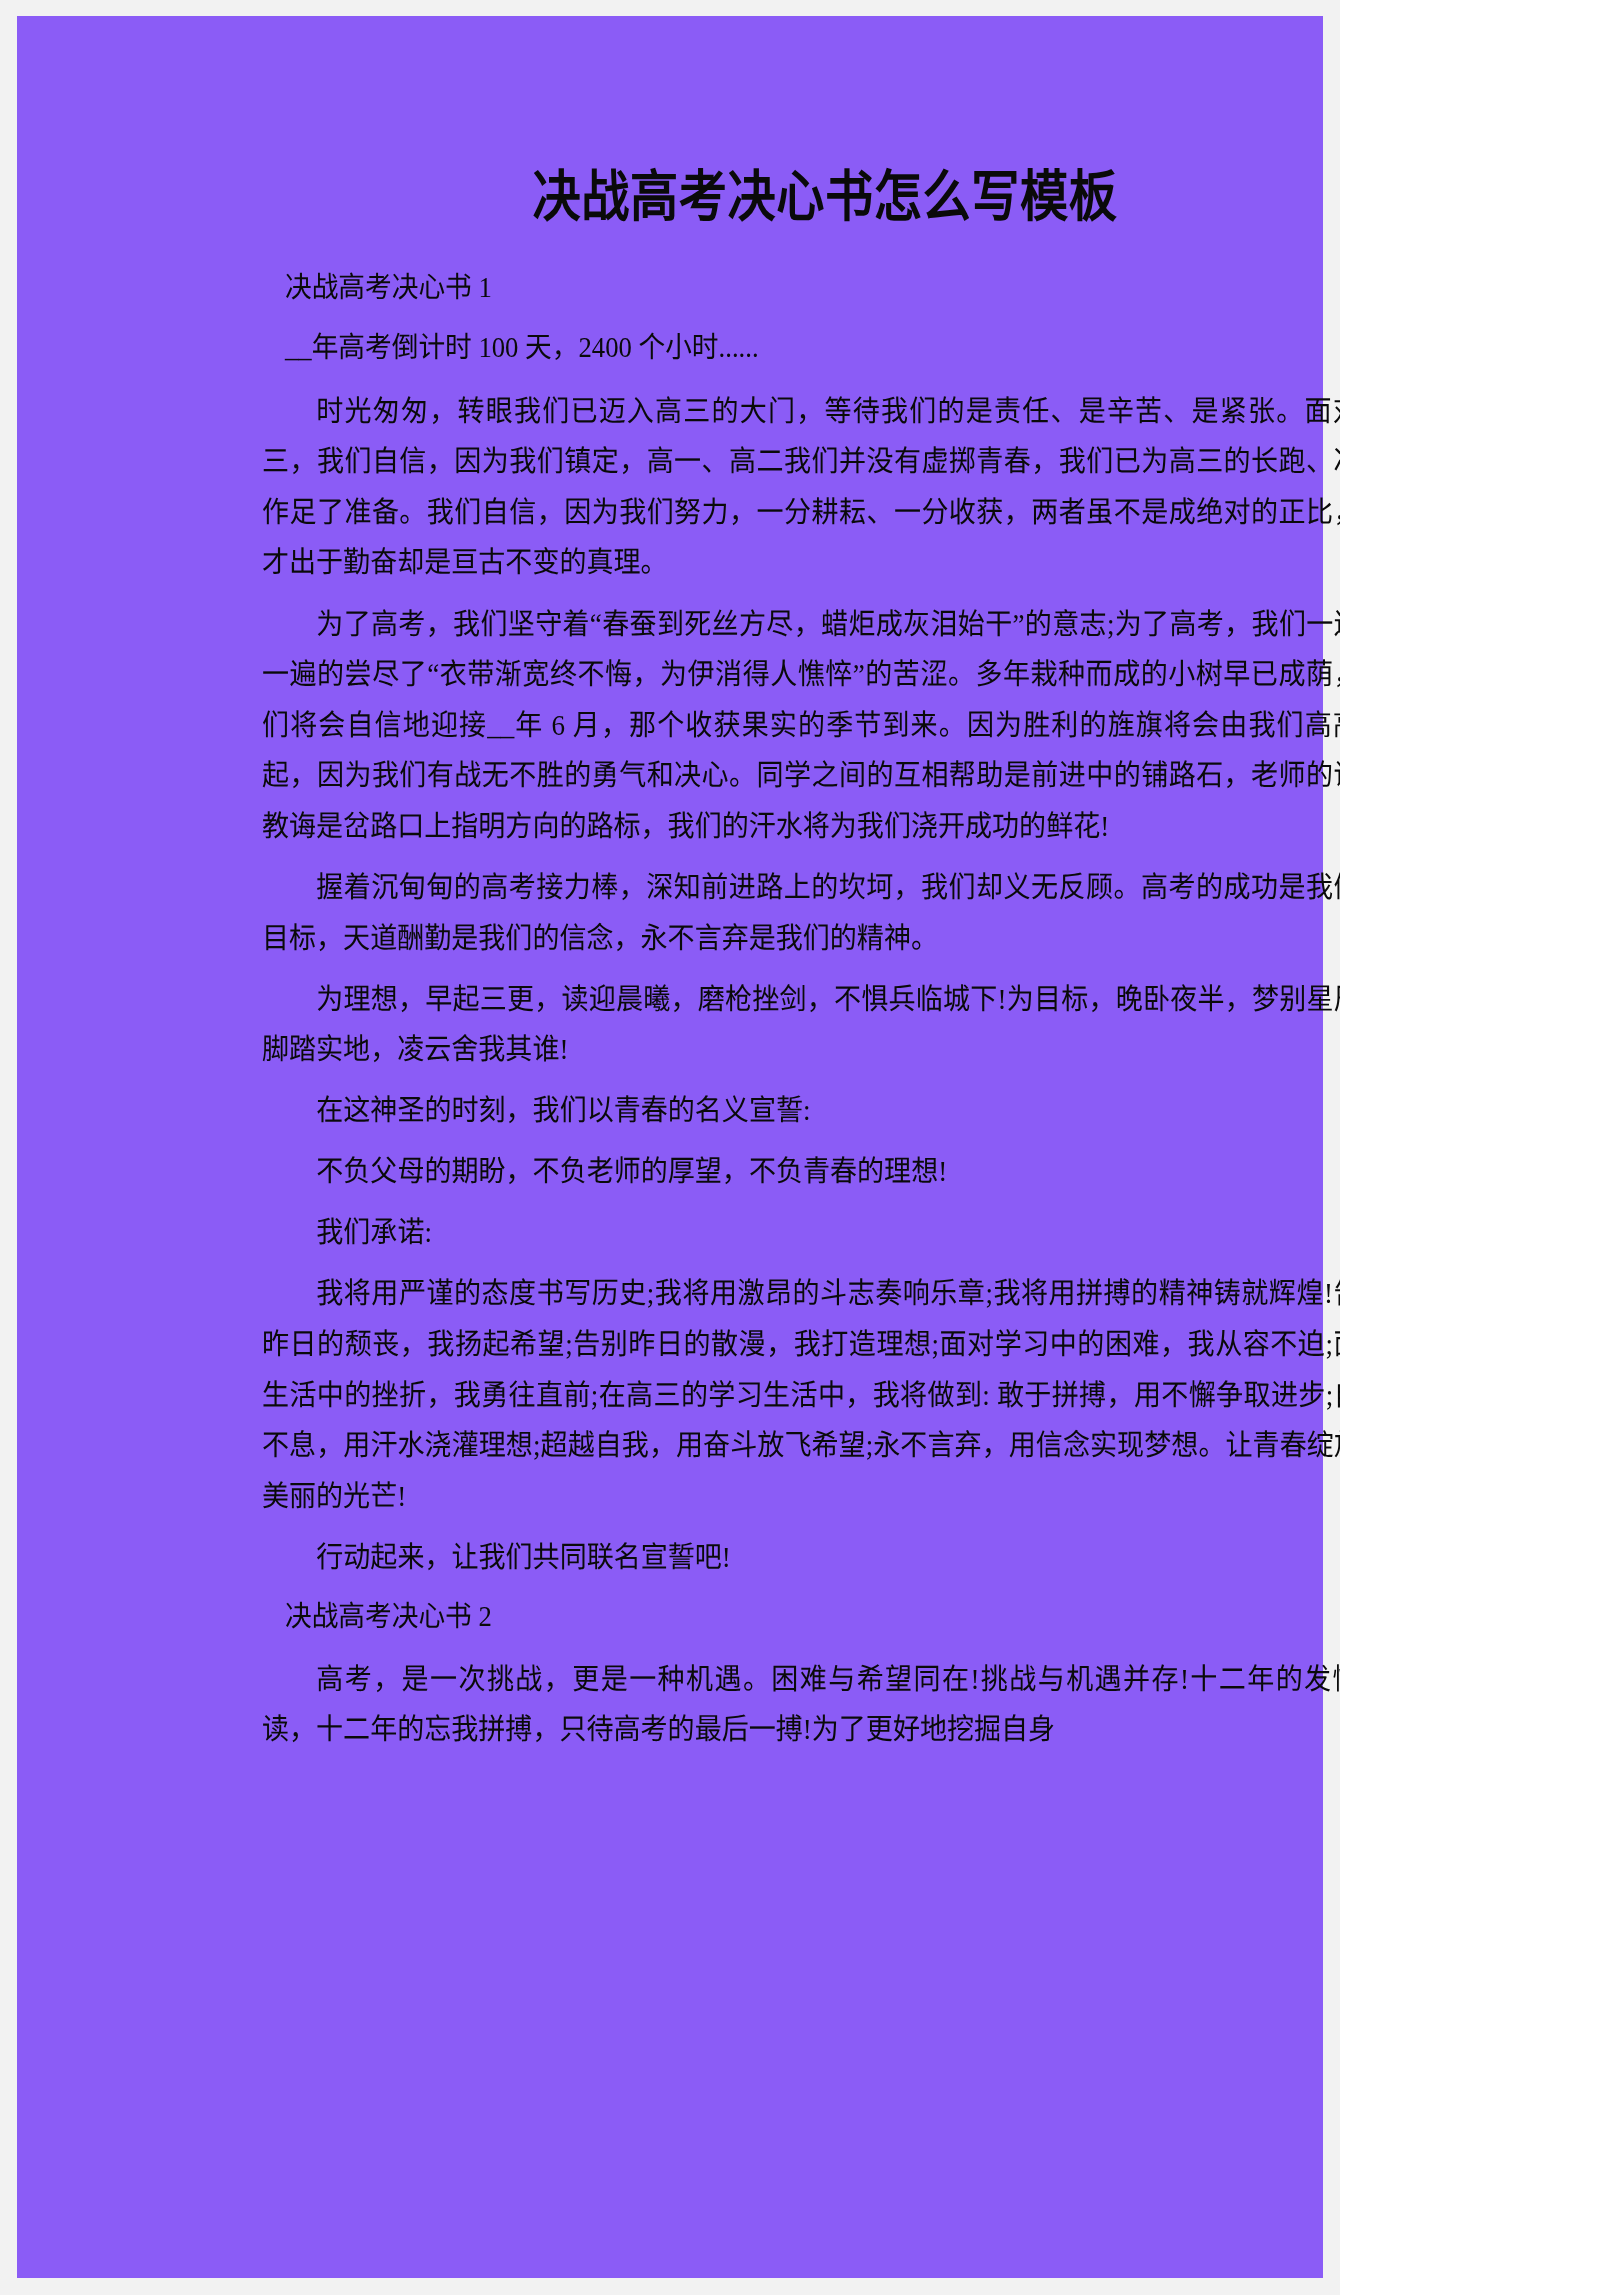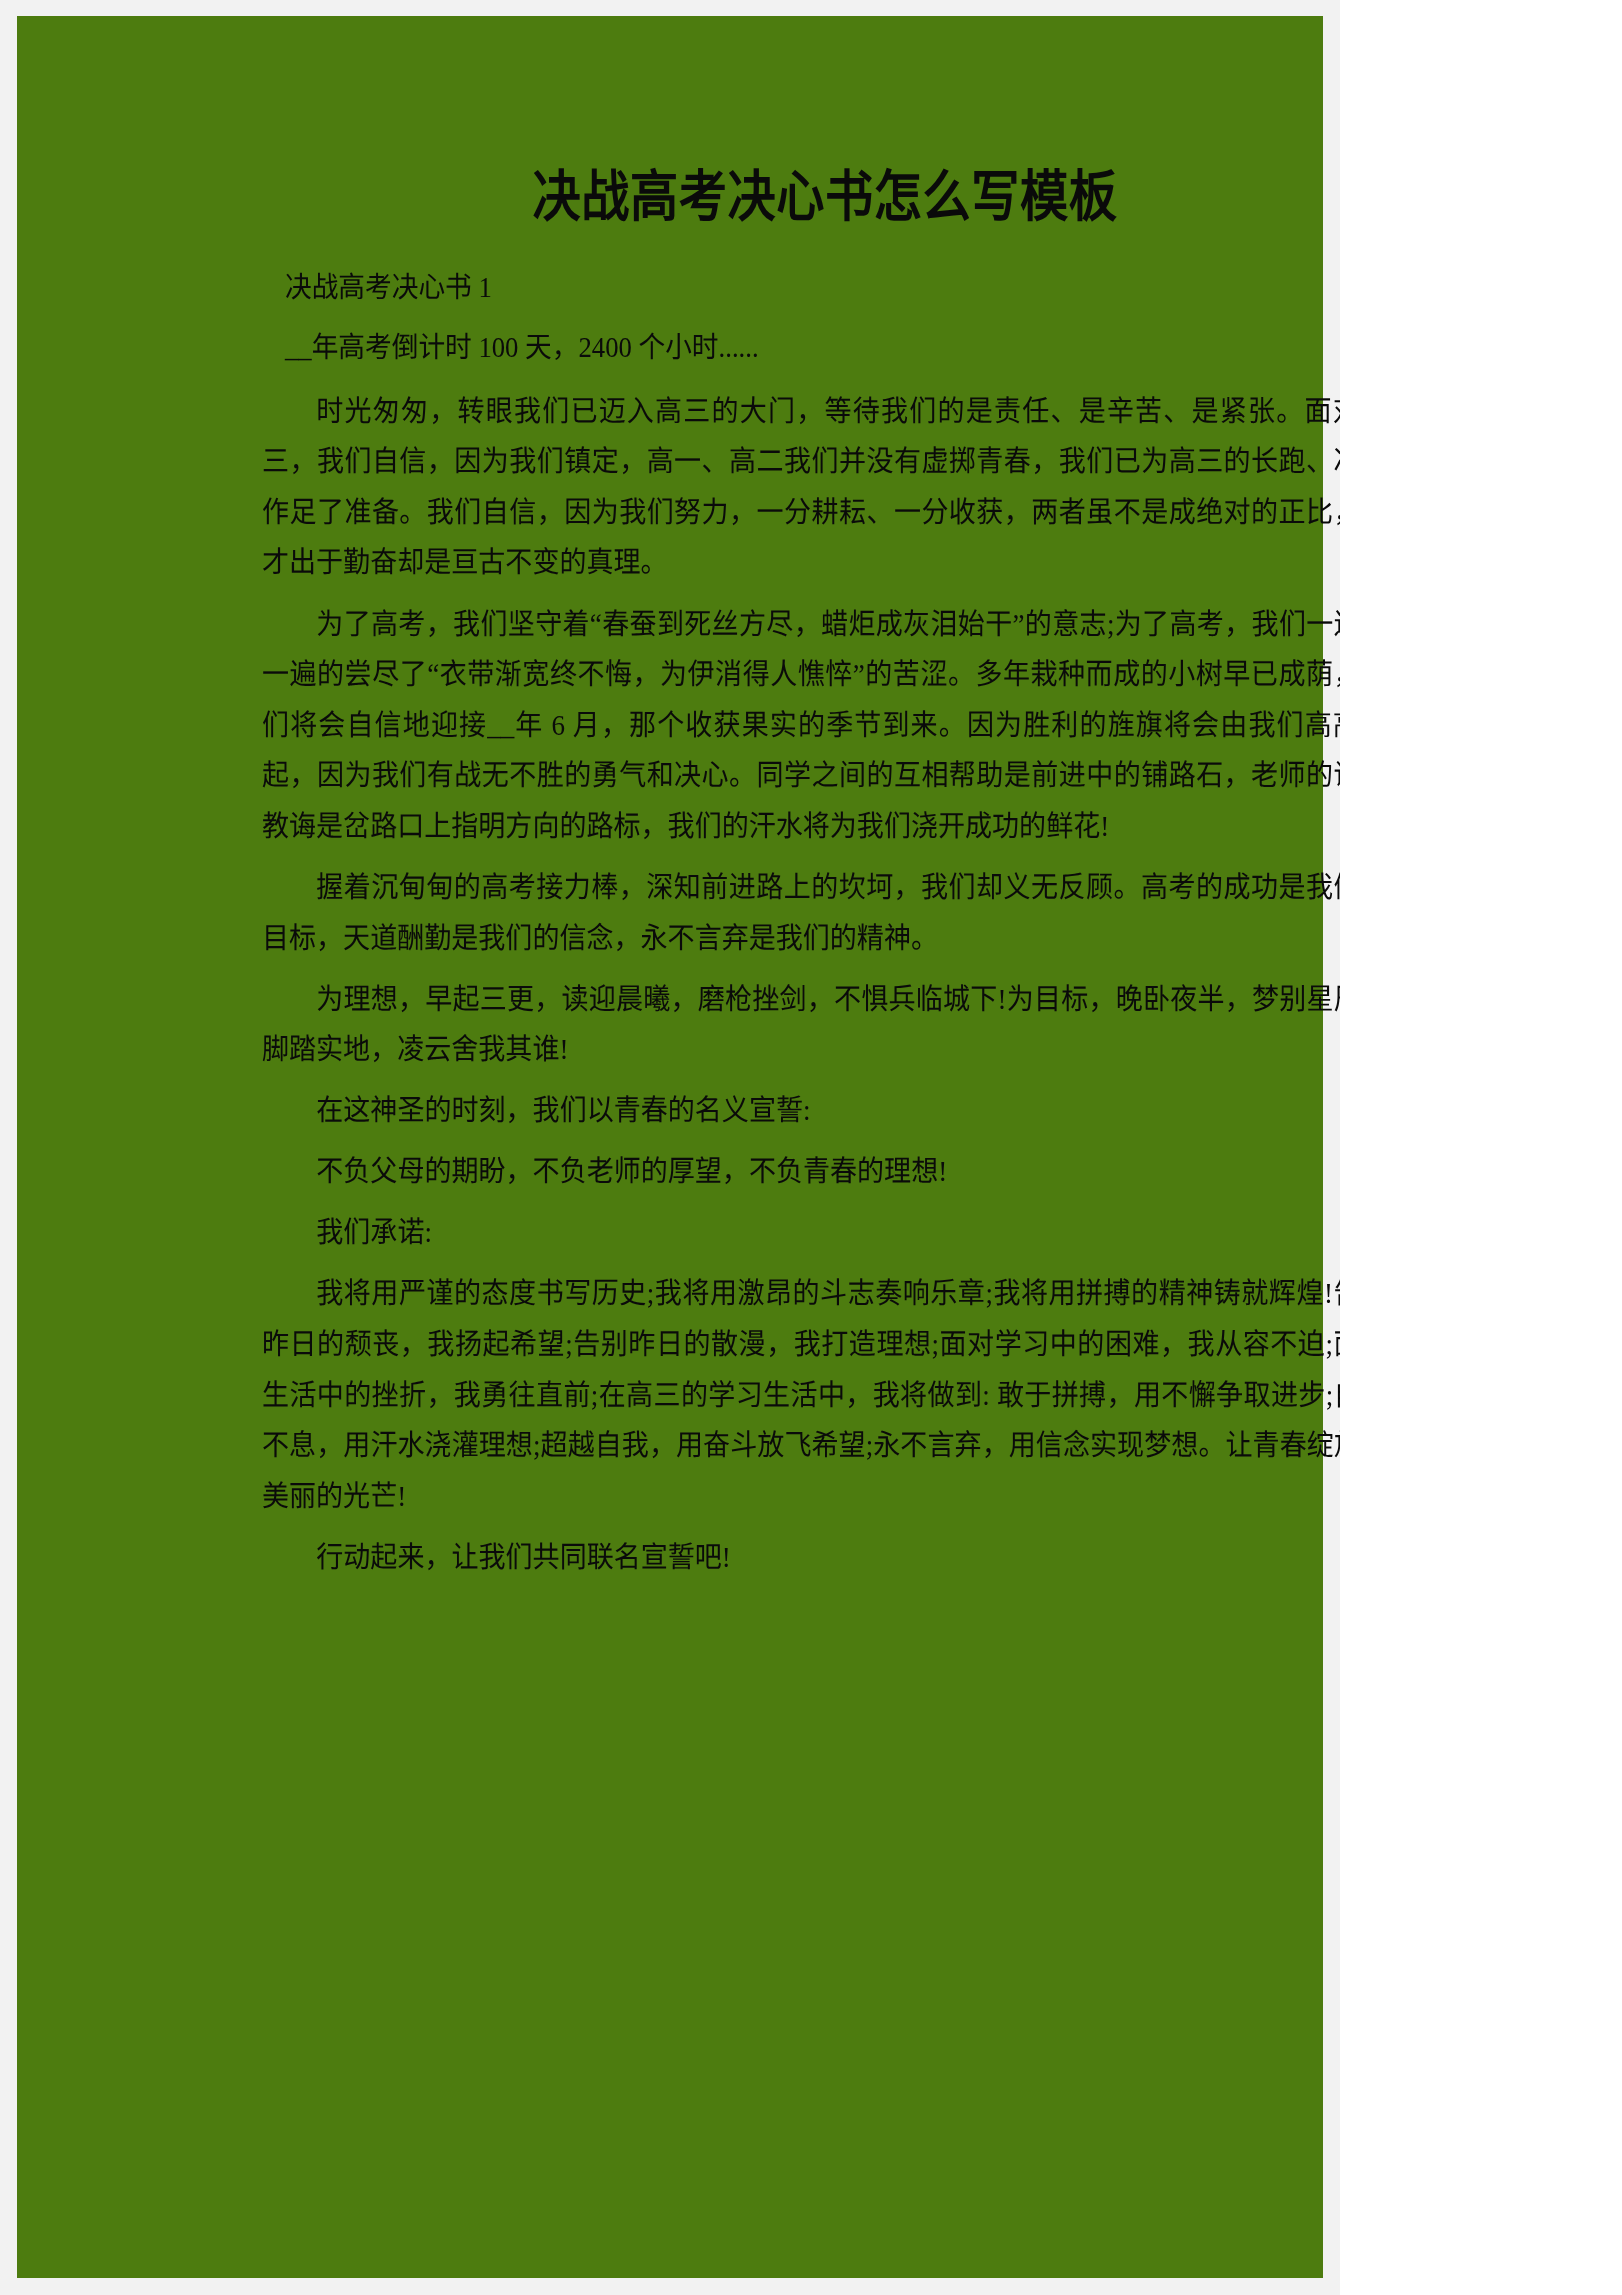--- a/index.html
+++ b/index.html
@@ -6,21 +6,21 @@
   html, body {
     margin: 0;
     padding: 0;
     background: #ffffff;
   }
 
   .page {
     position: relative;
     width: 1340px;
     height: 2295px;
-    background: #4d7c0f;
+    background: #8b5cf6;
     box-sizing: border-box;
     overflow: hidden;
     font-family: "Liberation Serif", "DejaVu Serif", serif;
     color: #0a0a0a;
     padding-left: 16px;
   }
 
   
   .page-edge-left,
   .page-edge-right,
@@ -114,16 +114,21 @@
       <p class="body-par">为了高考，我们坚守着“春蚕到死丝方尽，蜡炬成灰泪始干”的意志;为了高考，我们一遍又一遍的尝尽了“衣带渐宽终不悔，为伊消得人憔悴”的苦涩。多年栽种而成的小树早已成荫，我们将会自信地迎接__年 6 月，那个收获果实的季节到来。因为胜利的旌旗将会由我们高高举起，因为我们有战无不胜的勇气和决心。同学之间的互相帮助是前进中的铺路石，老师的谆谆教诲是岔路口上指明方向的路标，我们的汗水将为我们浇开成功的鲜花!</p>
       <p class="body-par">握着沉甸甸的高考接力棒，深知前进路上的坎坷，我们却义无反顾。高考的成功是我们的目标，天道酬勤是我们的信念，永不言弃是我们的精神。</p>
       <p class="body-par">为理想，早起三更，读迎晨曦，磨枪挫剑，不惧兵临城下!为目标，晚卧夜半，梦别星辰，脚踏实地，凌云舍我其谁!</p>
       <p class="body-par">在这神圣的时刻，我们以青春的名义宣誓:</p>
       <p class="body-par">不负父母的期盼，不负老师的厚望，不负青春的理想!</p>
       <p class="body-par">我们承诺:</p>
       <p class="body-par">我将用严谨的态度书写历史;我将用激昂的斗志奏响乐章;我将用拼搏的精神铸就辉煌!告别昨日的颓丧，我扬起希望;告别昨日的散漫，我打造理想;面对学习中的困难，我从容不迫;面对生活中的挫折，我勇往直前;在高三的学习生活中，我将做到: 敢于拼搏，用不懈争取进步;自强不息，用汗水浇灌理想;超越自我，用奋斗放飞希望;永不言弃，用信念实现梦想。让青春绽放最美丽的光芒!</p>
       <p class="body-par last-of-block">行动起来，让我们共同联名宣誓吧!</p>
     </div>
 
+    <div>
+      <div class="section-heading">决战高考决心书 2</div>
+
+      <p class="body-par">高考，是一次挑战，更是一种机遇。困难与希望同在!挑战与机遇并存!十二年的发愤苦读，十二年的忘我拼搏，只待高考的最后一搏!为了更好地挖掘自身</p>
+    </div>
 
   </div>
 </div>
 
 
 </body></html>

